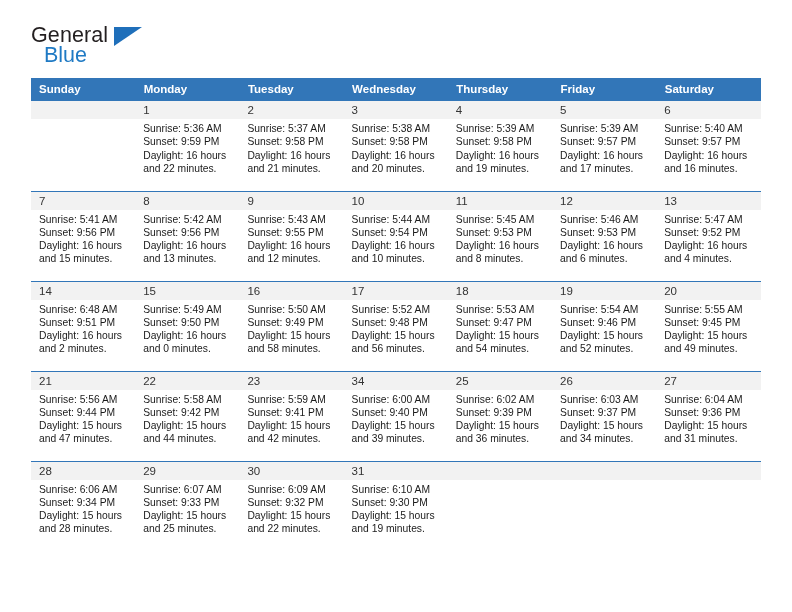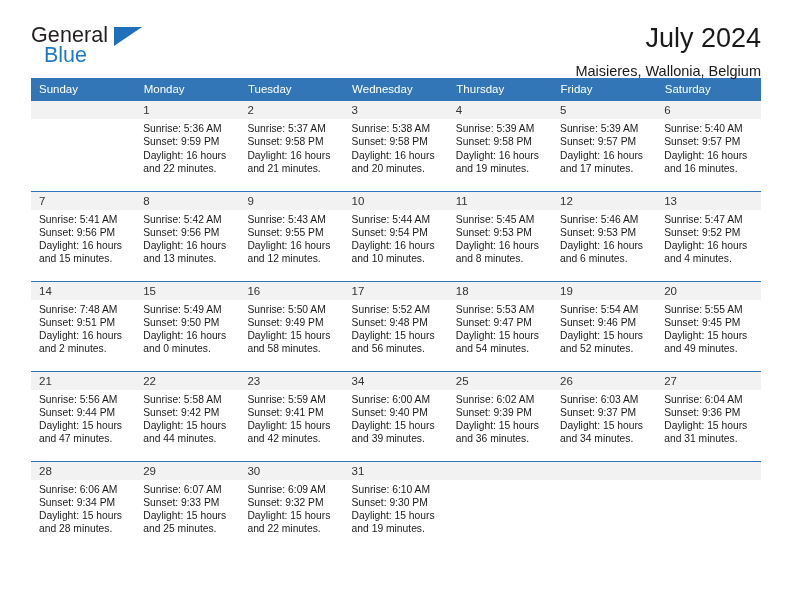--- a/index.html
+++ b/index.html
@@ -90,21 +90,21 @@
   
   .calendar {
     width: 730px;
     border-collapse: collapse;
     table-layout: fixed;
   }
   .calendar th {
     background: #3276b8;
     color: #ffffff;
     font-size: 11.5px;
-    font-weight: normal;
+    font-weight: bold;
     text-align: left;
     padding: 5px 0 6px 8px;
     height: 21px;
     box-sizing: border-box;
     border-right: 1px solid #3276b8;
   }
   .calendar td {
     vertical-align: top;
     padding: 0;
     width: 104.28px;
@@ -148,24 +148,20 @@
 <div class="page">
 
   <div class="topbar">
 
     <div class="logo">
       <span class="logo-general">General</span>
       <span class="logo-tri"></span>
       <span class="logo-blue">Blue</span>
     </div>
 
-    <div class="titles">
-      <div class="cal-title">July 2024</div>
-      <div class="cal-subtitle">Maisieres, Wallonia, Belgium</div>
-    </div>
 
   </div>
 
   <table class="calendar">
     <thead>
       <tr>
         <th>Sunday</th>
         <th>Monday</th>
         <th>Tuesday</th>
         <th>Wednesday</th>
@@ -334,21 +330,21 @@
           </div>
         </div>
           </td>
       </tr>
 
       <tr class="week">
         <td>
             <div class="cell-inner">
           <div class="daynum-strip">14</div>
           <div class="details">
-            <div>Sunrise: 7:48 AM</div>
+            <div>Sunrise: 6:48 AM</div>
             <div>Sunset: 9:51 PM</div>
             <div>Daylight: 16 hours</div>
             <div>and 2 minutes.</div>
           </div>
         </div>
           </td>
         <td>
             <div class="cell-inner">
           <div class="daynum-strip">15</div>
           <div class="details">

